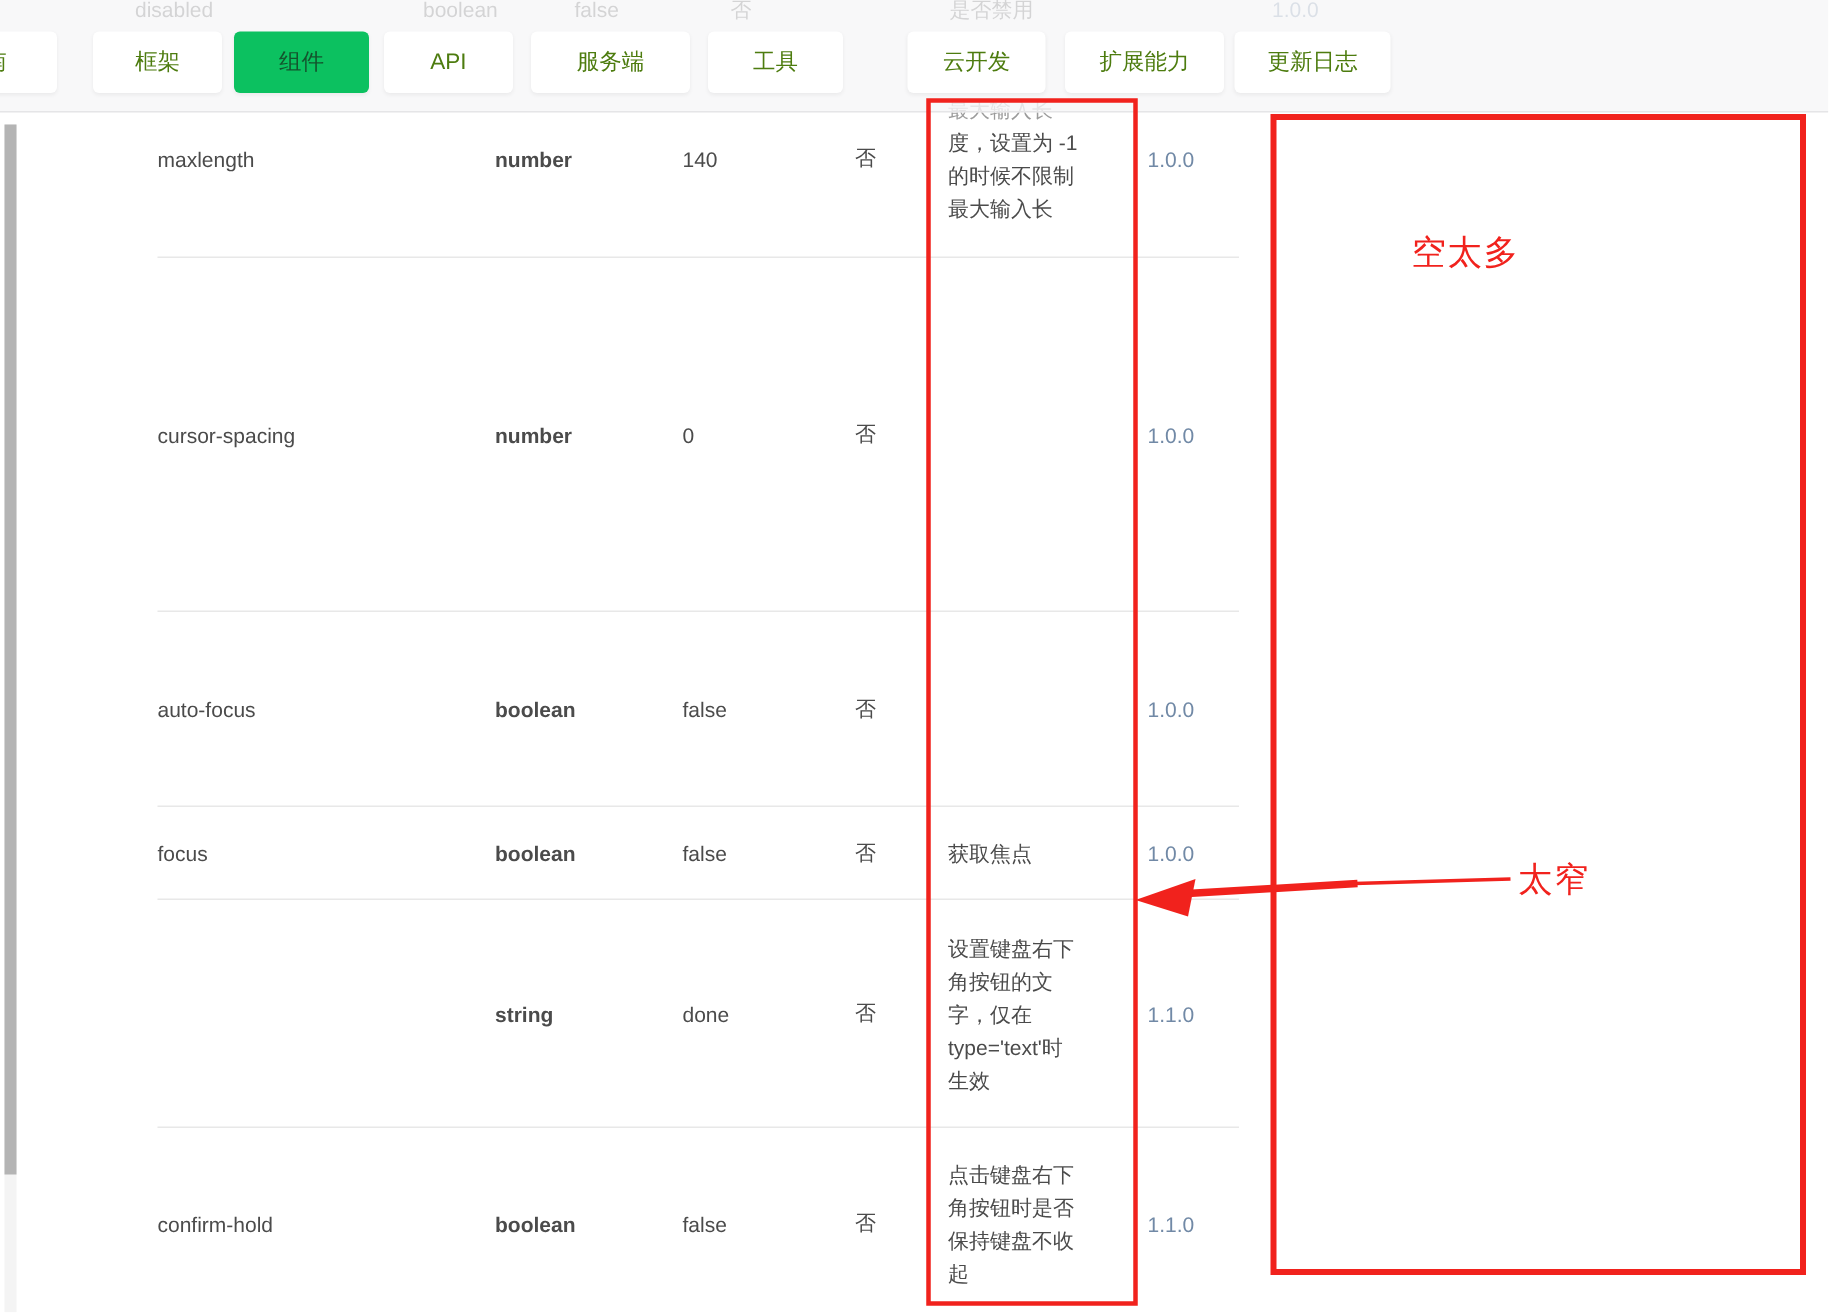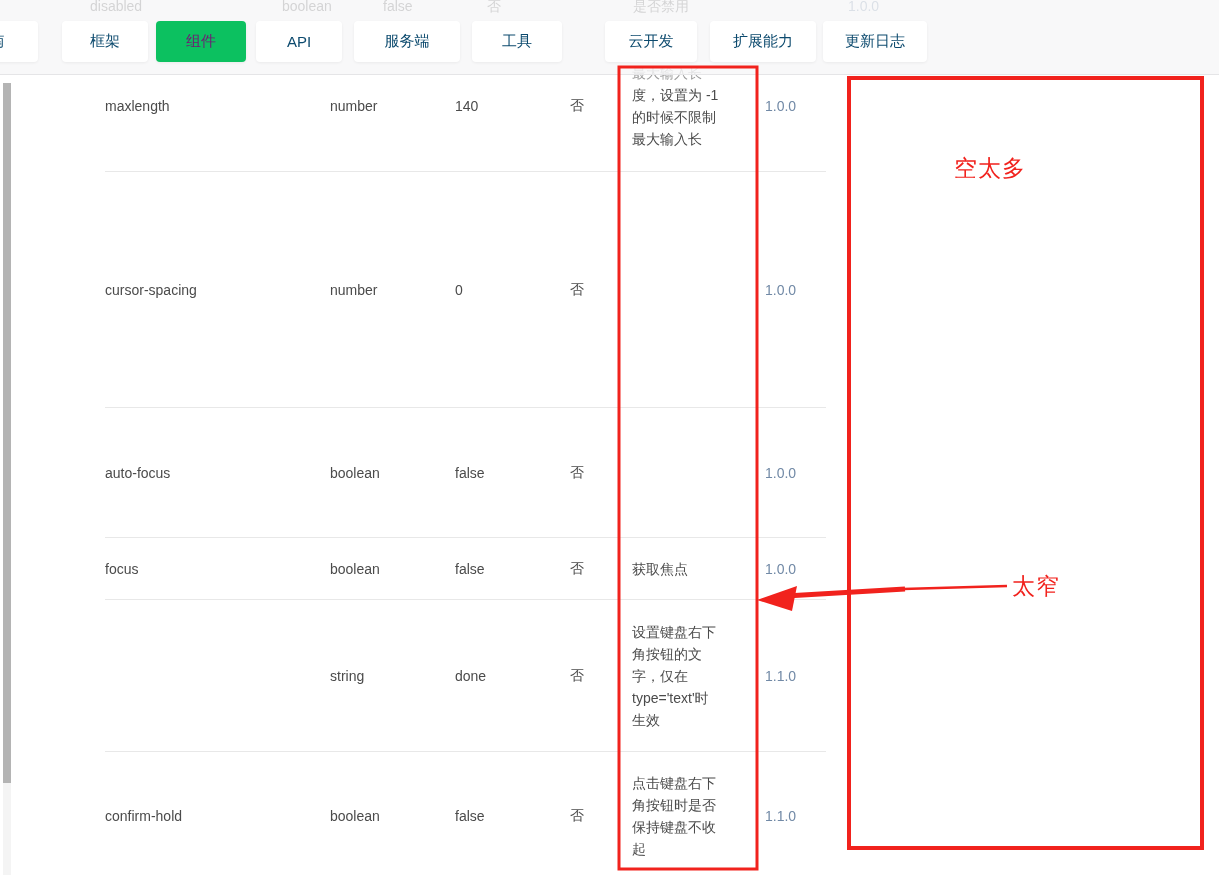--- a/index.html
+++ b/index.html
@@ -10,47 +10,47 @@
   
   .ghost-row { position:absolute; top:-2px; left:0; width:100%; height:16px; z-index:1; }
   .ghost-row span { position:absolute; font-size:14px; color:#4b4b4b; white-space:nowrap; }
   .ghost-row .g-version { color:#7189a6; }
 
   
   .nav-strip { position:absolute; top:0; left:0; width:1219px; height:75px;
                background:rgba(246,246,248,0.80); border-bottom:1px solid #e5e5e7; z-index:5; }
   .nav-tab { position:absolute; top:21px; height:41px; background:#fff; border-radius:4px;
              display:flex; align-items:center; justify-content:center;
-             font-size:15px; color:#0c4a6e; cursor:pointer;
+             font-size:15px; color:#4d7c0f; cursor:pointer;
              box-shadow:0 1px 3px rgba(0,0,0,0.06); }
-  .nav-tab.active { background:#0cc160; color:#701a75; }
+  .nav-tab.active { background:#0cc160; color:#14532d; }
 
   
   .scrollbar-track { position:absolute; left:3px; top:83px; width:8px; height:792px; background:#f4f4f4; z-index:6; }
   .scrollbar-thumb { position:absolute; left:0; top:0; width:8px; height:700px; background:#b4b4b4; }
 
   
   .tbl { position:absolute; left:0; top:0; width:100%; z-index:2; }
   .trow { position:absolute; left:105px; width:721px; border-bottom:1px solid #e8e8e8; }
   .trow.last { border-bottom:none; }
   .cell { position:absolute; top:0; height:100%; display:flex; align-items:center;
           font-size:14px; color:#4b4b4b; white-space:nowrap; }
   .c-name    { left:0; }
-  .c-type    { left:225px; }
+  .c-type    { left:225px;font-weight:bold; }
   .c-default { left:350px; }
   .c-req     { left:465px; }
   .c-desc    { left:527px; width:122px; flex-direction:column; justify-content:center; align-items:flex-start; }
   .c-desc span { display:block; line-height:22px; height:22px; white-space:nowrap; }
   .c-desc .ghost-line { opacity:0.55; }
   .c-version { left:660px; color:#7189a6; }
 
   
   .anno-svg { position:absolute; left:0; top:0; z-index:10; pointer-events:none; }
   .anno-text { position:absolute; z-index:11; color:#f1221d; font-size:23px; letter-spacing:1px; white-space:nowrap; }
-  #anno-empty  { left:941px; top:153px;margin-left:13px; }
+  #anno-empty  { left:941px; top:153px; }
   #anno-narrow { left:1012px; top:571px; }
 </style>
 </head>
 <body>
 
 <div id="canvas">
 
   <div class="ghost-row">
     <span style="left:90px">disabled</span>
     <span style="left:282px">boolean</span>

